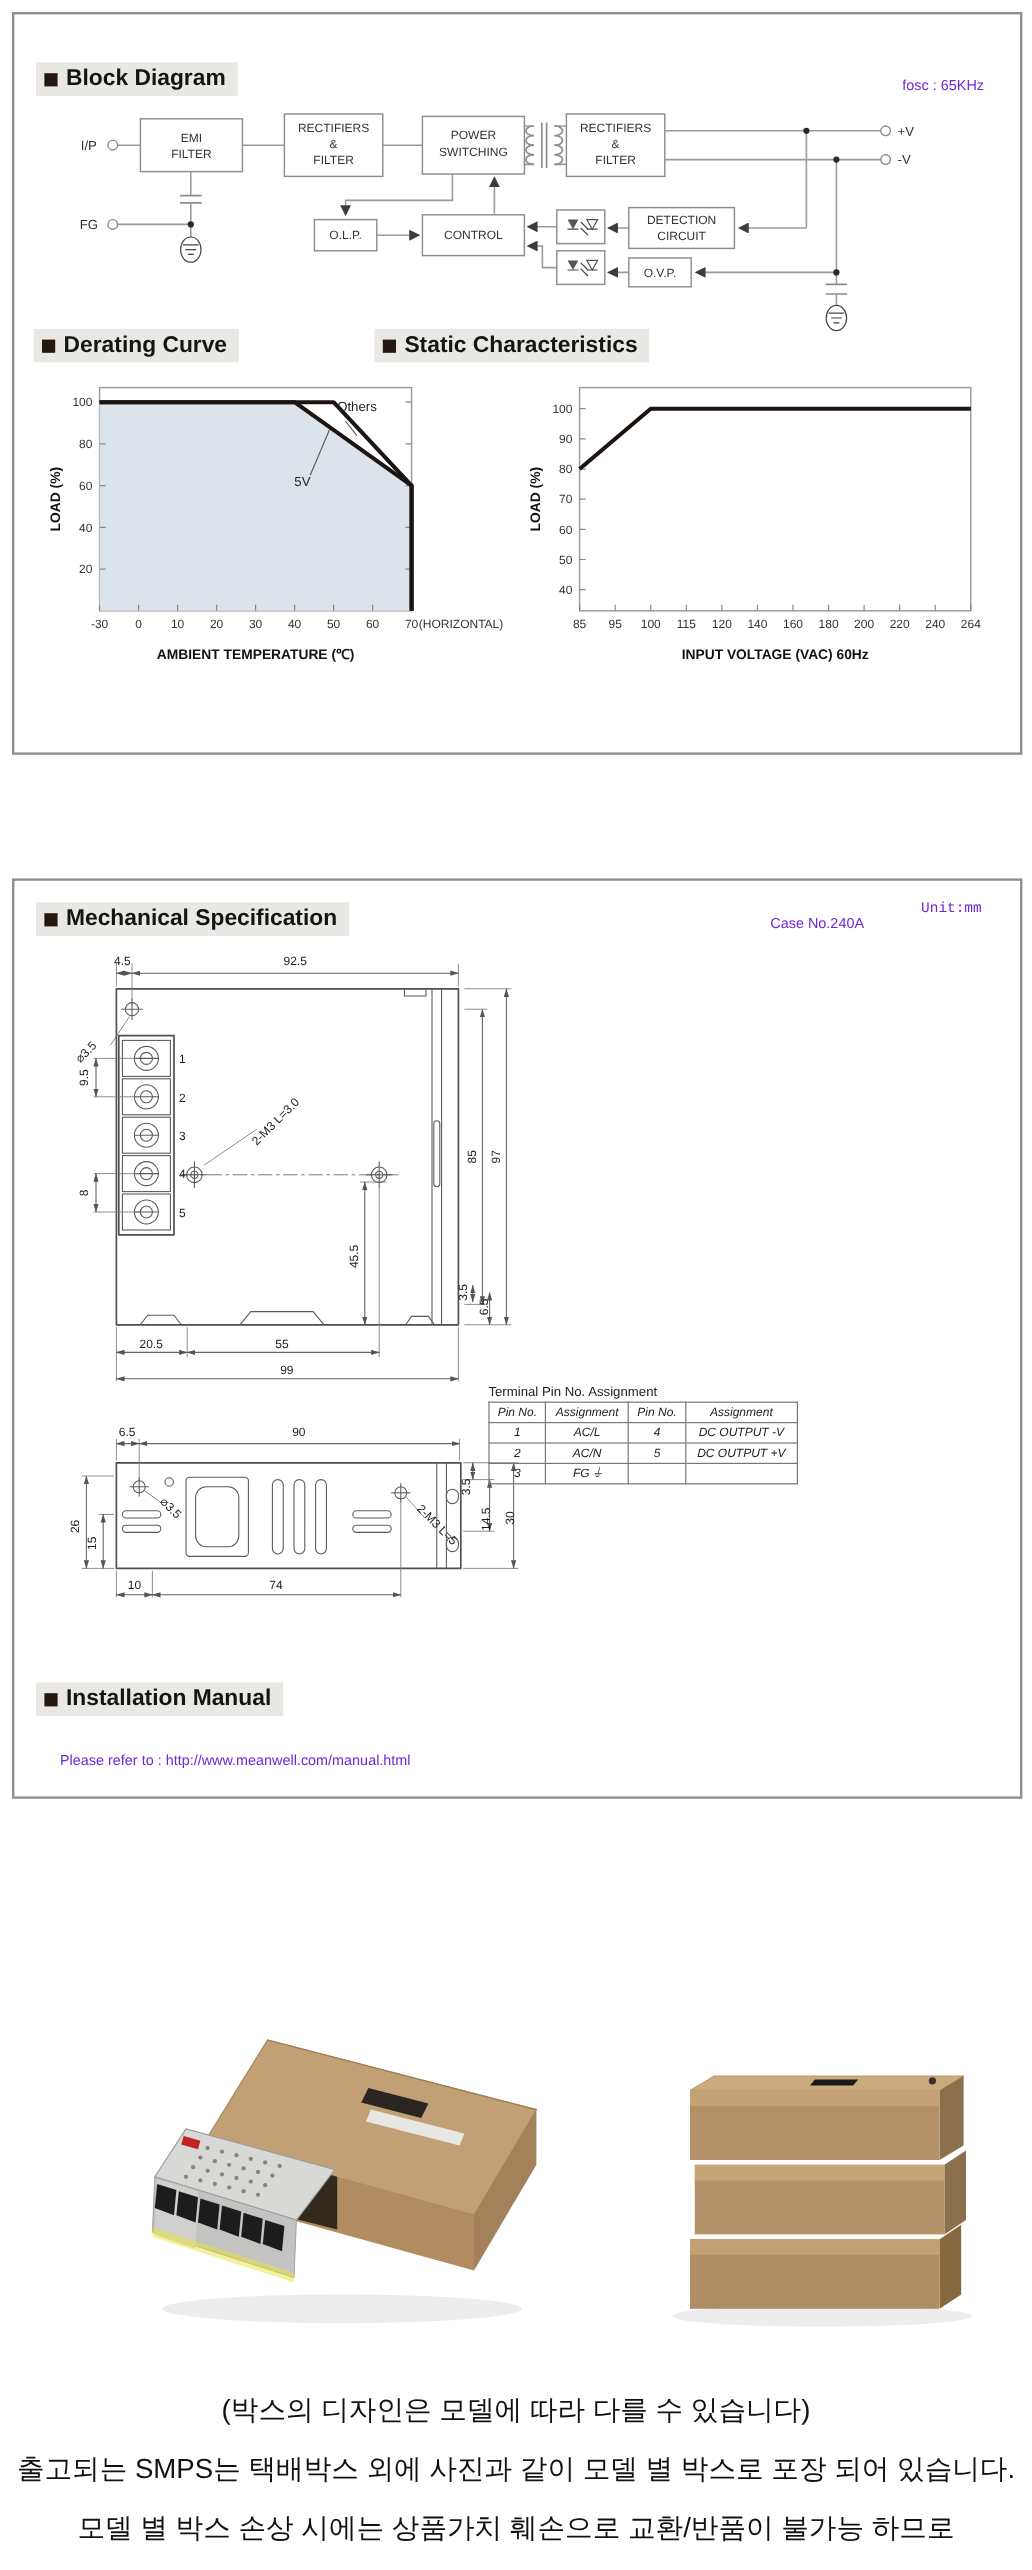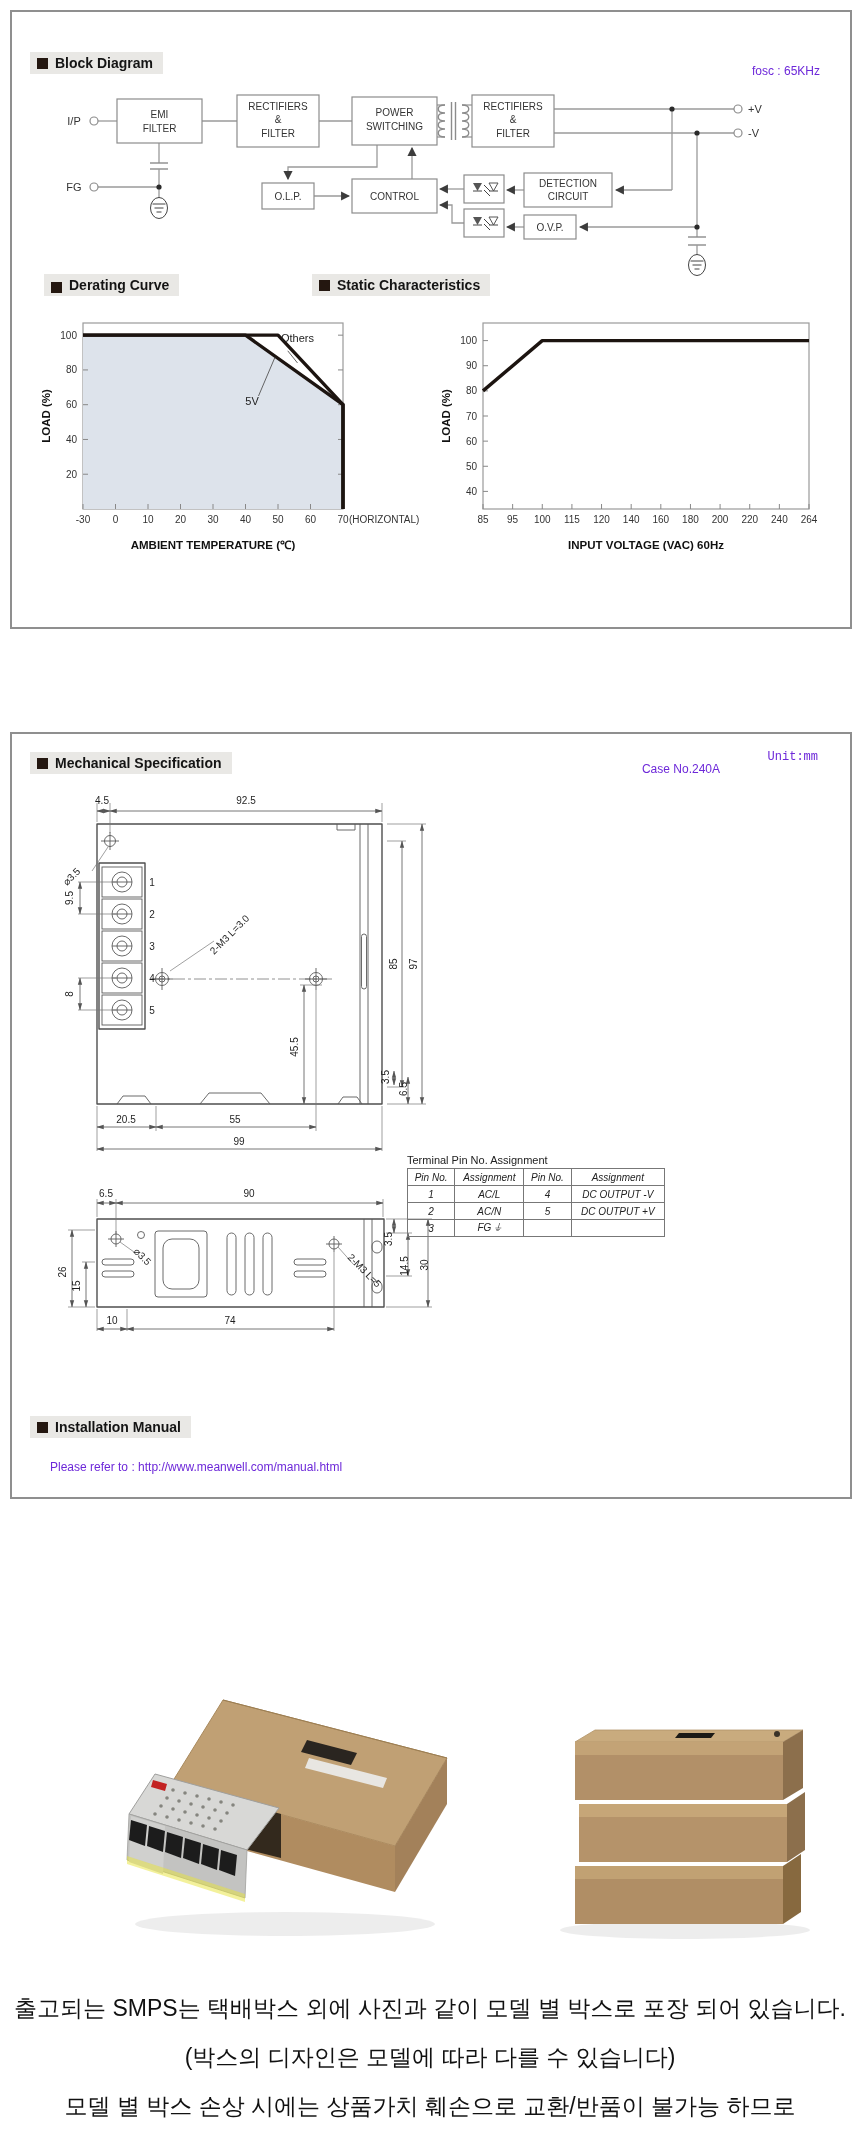--- a/index.html
+++ b/index.html
@@ -3,21 +3,21 @@
 <meta charset="utf-8">
 <style>
   html,body{margin:0;padding:0;background:#fff;}
   body{width:860px;height:2142px;position:relative;font-family:"Liberation Sans",sans-serif;}
   .abs{position:absolute;}
   .panel{position:absolute;left:10px;width:838px;border:2px solid #8f8f8f;background:#fff;}
   #panel1{top:10px;height:615px;}
   #panel2{top:732px;height:763px;}
   .sechdr{position:absolute;background:#e9e8e5;padding:3px 10px 3px 7px;display:flex;align-items:center;gap:7px;}
   .sechdr .sq{width:11px;height:11px;background:#241710;flex:none;}
-  .sechdr .lbl{font-weight:bold;font-size:14px;color:#141414;white-space:nowrap;}
+  .sechdr .lbl{font-weight:bold;font-size:19px;color:#141414;white-space:nowrap;}
   .smalltxt{font-size:12px;color:#6d28d9;}
   svg text{font-family:"Liberation Sans",sans-serif;}
   
   .w{stroke:#9a9a9a;stroke-width:1.3;fill:none;}
   .bx{fill:#fff;stroke:#8c8c8c;stroke-width:1.2;}
   .term{fill:#fff;stroke:#8c8c8c;stroke-width:1.2;}
   .bt{font-size:10px;fill:#333;text-anchor:middle;}
   .iot{font-size:11px;fill:#333;}
   .dot{fill:#2a2a2a;}
   .sym{stroke:#8c8c8c;stroke-width:1.4;fill:none;}
@@ -169,21 +169,21 @@
     <text class="bt" x="481" y="23">RECTIFIERS</text>
     <text class="bt" x="481" y="36">&amp;</text>
     <text class="bt" x="481" y="50">FILTER</text>
     <text class="bt" x="256" y="112.5">O.L.P.</text>
     <text class="bt" x="362.5" y="112.5">CONTROL</text>
     <text class="bt" x="536" y="100">DETECTION</text>
     <text class="bt" x="536" y="113">CIRCUIT</text>
     <text class="bt" x="518" y="143.5">O.V.P.</text>
   </svg>
 
-  <div class="sechdr" style="left:32px;top:262px;align-items:flex-end;">
+  <div class="sechdr" style="left:16px;top:262px;">
     <span class="sq"></span>
     <span class="lbl">Derating Curve</span>
   </div>
   <div class="sechdr" style="left:300px;top:262px;">
     <span class="sq"></span>
     <span class="lbl">Static Characteristics</span>
   </div>
 
   <svg class="abs" width="390" height="250" style="left:25px;top:295px;">
       <rect x="46" y="16" width="260" height="186" class="plotbox"></rect>
@@ -499,21 +499,21 @@
           <tr>
             <td>3</td>
             <td>FG ⏚</td>
             <td></td>
             <td></td>
           </tr>
         </tbody>
     </table>
   </div>
 
-  <div class="sechdr" style="left:18px;top:682px;">
+  <div class="sechdr" style="left:18px;top:668px;">
     <span class="sq"></span>
     <span class="lbl">Installation Manual</span>
   </div>
   <div class="abs smalltxt" style="left:38px;top:726px;">Please refer to : http://www.meanwell.com/manual.html</div>
 </div>
 
 <svg class="abs" viewBox="0 0 390 265" style="left:95px;top:1688px;width:390px;height:265px;">
   <ellipse cx="190" cy="236" rx="150" ry="12" fill="#000000" opacity="0.07"></ellipse>
 
   <polygon points="128,12 352,70 300,158 76,96" fill="#c0a074" stroke="#a8895d" stroke-width="1"></polygon>
@@ -591,17 +591,17 @@
   </g>
 
   <g>
     <polygon points="258,166 276,154 276,212 258,224" fill="#87693f"></polygon>
     <rect x="50" y="166" width="208" height="58" fill="#b08e65"></rect>
     <rect x="50" y="166" width="208" height="13" fill="#c1a173"></rect>
   </g>
 </svg>
 
 <div class="footer">
+  <div>(박스의 디자인은 모델에 따라 다를 수 있습니다)</div>
   <div>출고되는 SMPS는 택배박스 외에 사진과 같이 모델 별 박스로 포장 되어 있습니다.</div>
-  <div>(박스의 디자인은 모델에 따라 다를 수 있습니다)</div>
   <div>모델 별 박스 손상 시에는 상품가치 훼손으로 교환/반품이 불가능 하므로</div>
   <div>유의 하여 주시기 바랍니다.</div>
 </div>
 
 </body></html>

